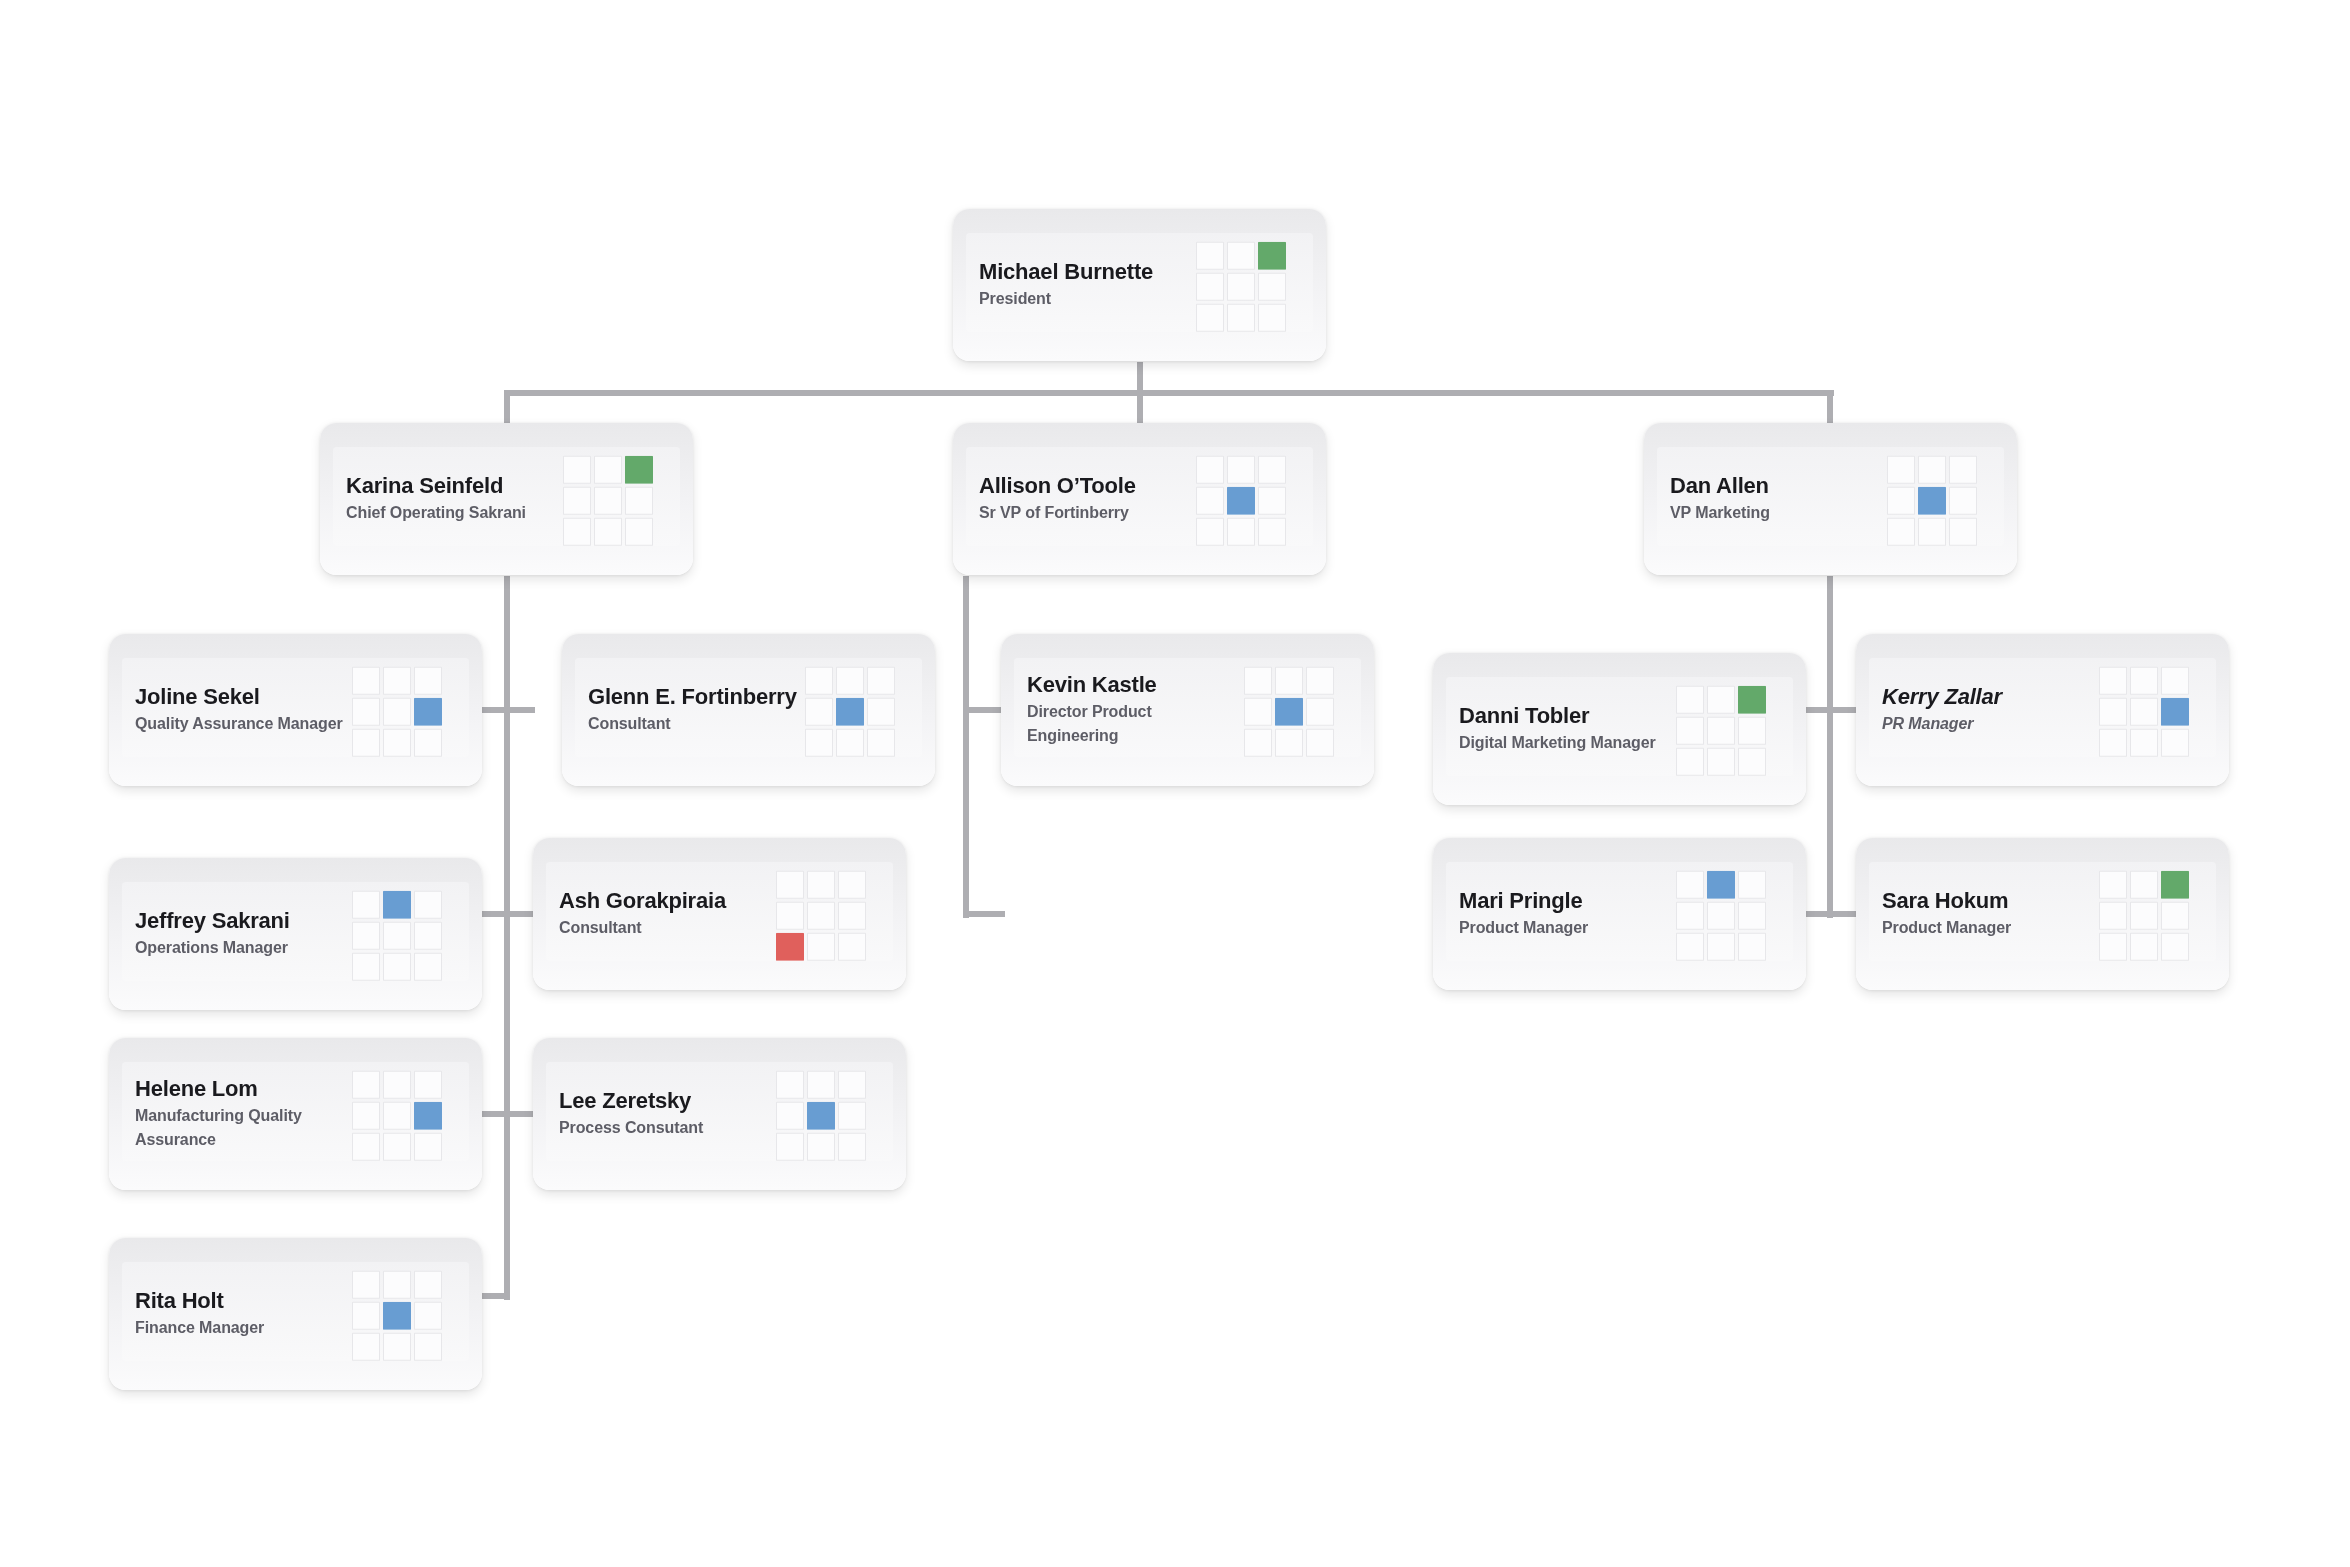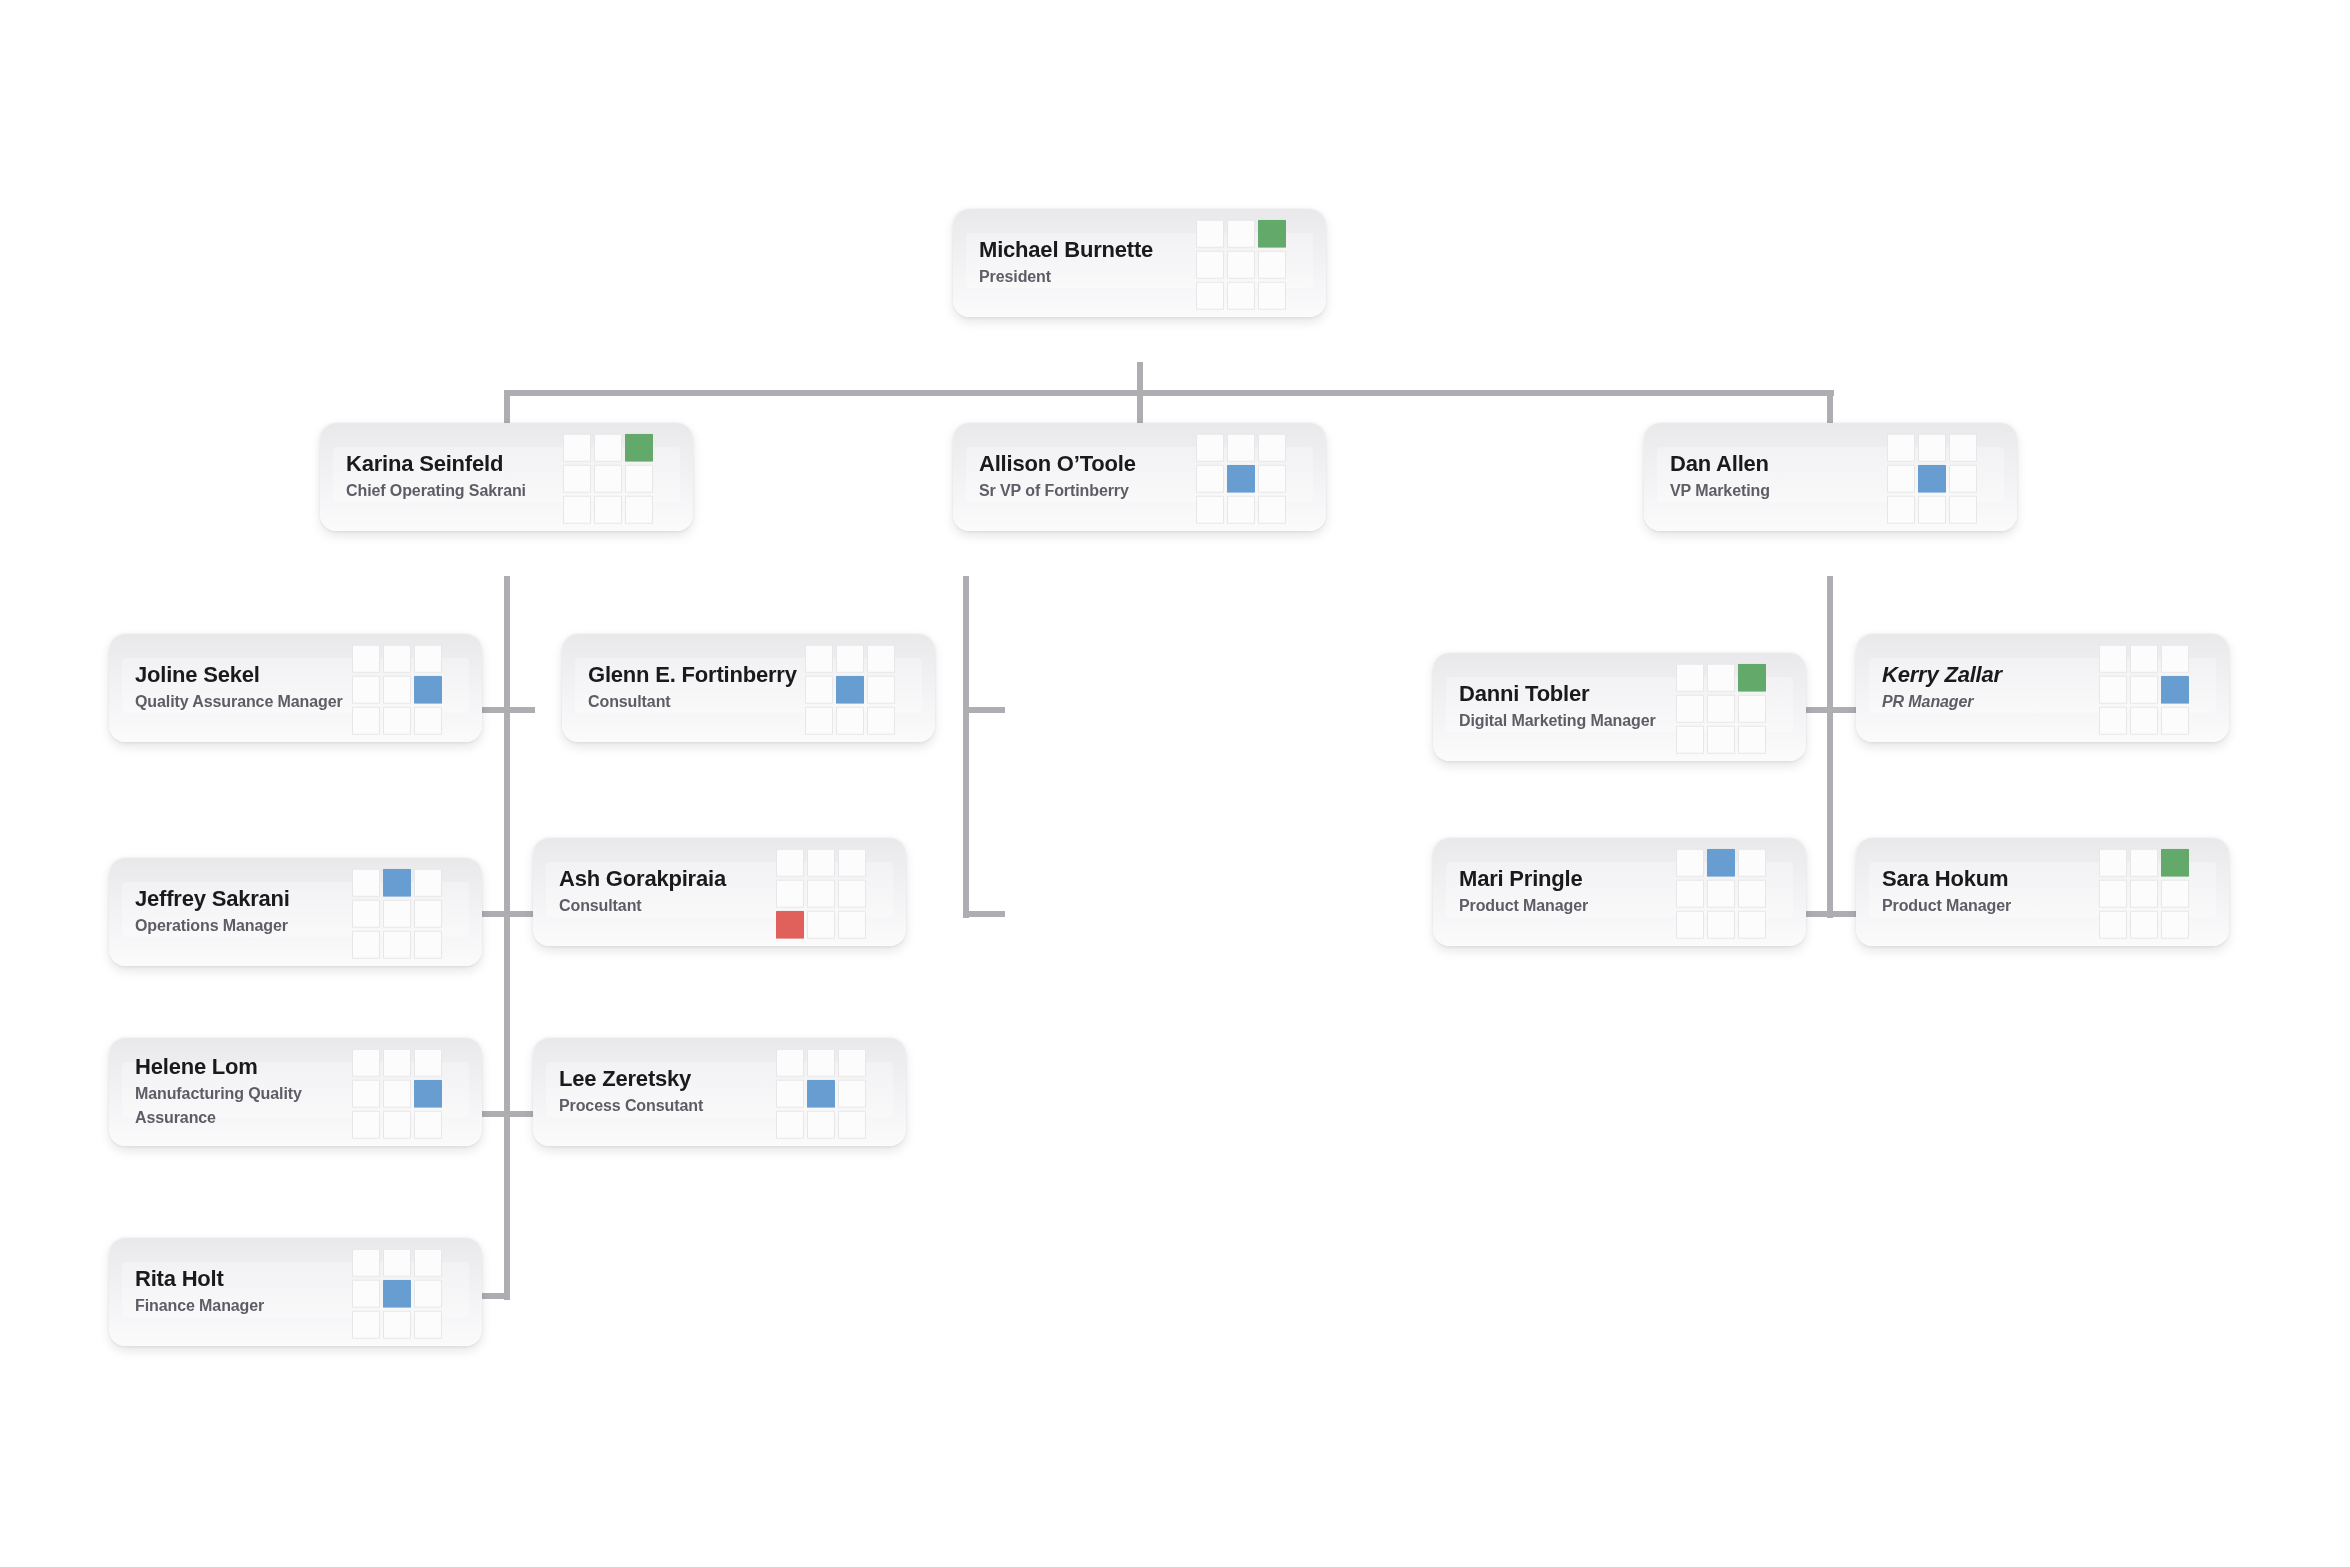--- a/index.html
+++ b/index.html
@@ -2,21 +2,21 @@
 <html style="font-size:14.7px"><head>
 <meta charset="utf-8">
 <style>
   html,body{margin:0;padding:0;background:#ffffff;}
   body{width:2351px;height:1568px;position:relative;overflow:hidden;
        font-family:"Liberation Sans",sans-serif;}
   #org-canvas{position:absolute;inset:0;}
 
   .line{position:absolute;background:#aeaeb2;}
 
-  .card{position:absolute;width:373px;height:108px;border-radius:16.5px;
+  .card{position:absolute;width:373px;height:152px;border-radius:16.5px;
         background:linear-gradient(180deg,#e9e9eb 0%,#f3f3f5 55%,#fbfbfc 100%);
         box-shadow:0 4.6px 11px rgba(0,0,0,.10),0 0.9px 2.8px rgba(0,0,0,.07);
         cursor:pointer;}
   .plate{position:absolute;left:13px;right:13px;top:24px;bottom:29px;
          background:linear-gradient(180deg,#f2f2f4 0%,#f9f9fa 100%);
          border-radius:3.7px;}
   .content{position:absolute;inset:0;display:flex;align-items:center;
            padding:0 40px 0 26px;box-sizing:border-box;}
   .text{width:209px;flex:none;}
   .name{font-size:22px;font-weight:bold;color:#1a1a1e;line-height:1.14;
@@ -262,20 +262,40 @@
           <div class="cell"></div>
           <div class="cell"></div>
           <div class="cell filled" style="background: rgb(104, 157, 210);"></div>
           <div class="cell"></div>
           <div class="cell"></div>
           <div class="cell"></div>
           <div class="cell"></div>
         </div>
       </div>
     </div>
+    <div class="card" style="left: 1001px; top: 634px;">
+      <div class="plate"></div>
+      <div class="content">
+        <div class="text">
+          <div class="name">Kevin Kastle</div>
+          <div class="title">Director Product Engineering</div>
+        </div>
+        <div class="ninebox">
+          <div class="cell"></div>
+          <div class="cell"></div>
+          <div class="cell"></div>
+          <div class="cell"></div>
+          <div class="cell filled" style="background: rgb(104, 157, 210);"></div>
+          <div class="cell"></div>
+          <div class="cell"></div>
+          <div class="cell"></div>
+          <div class="cell"></div>
+        </div>
+      </div>
+    </div>
     <div class="card" style="left: 1433px; top: 634px; margin-top: 19px;">
       <div class="plate"></div>
       <div class="content">
         <div class="text">
           <div class="name">Danni Tobler</div>
           <div class="title">Digital Marketing Manager</div>
         </div>
         <div class="ninebox">
           <div class="cell"></div>
           <div class="cell"></div>

